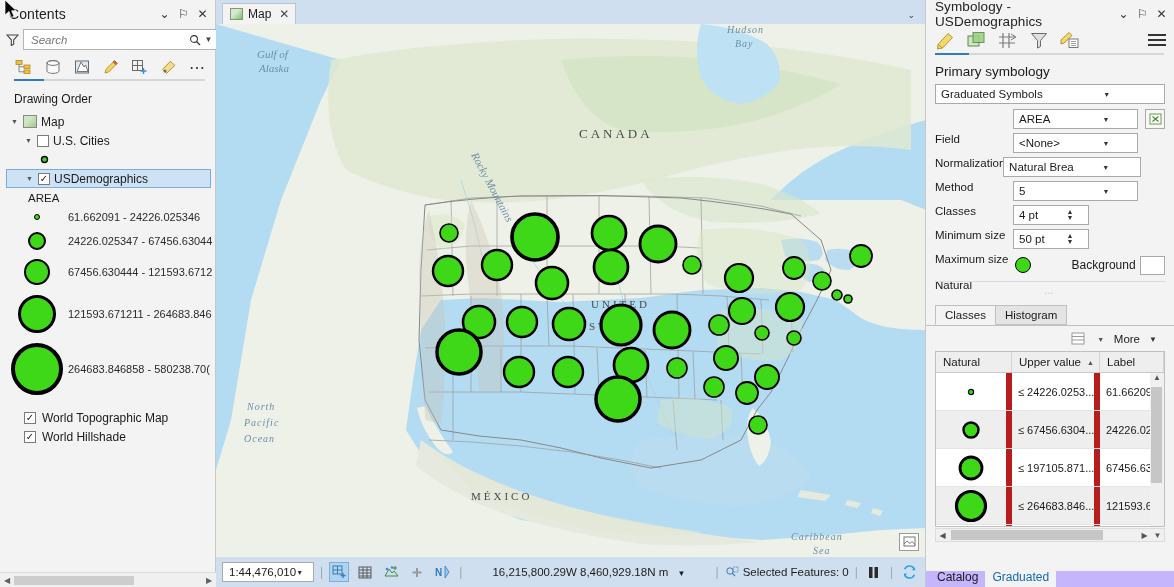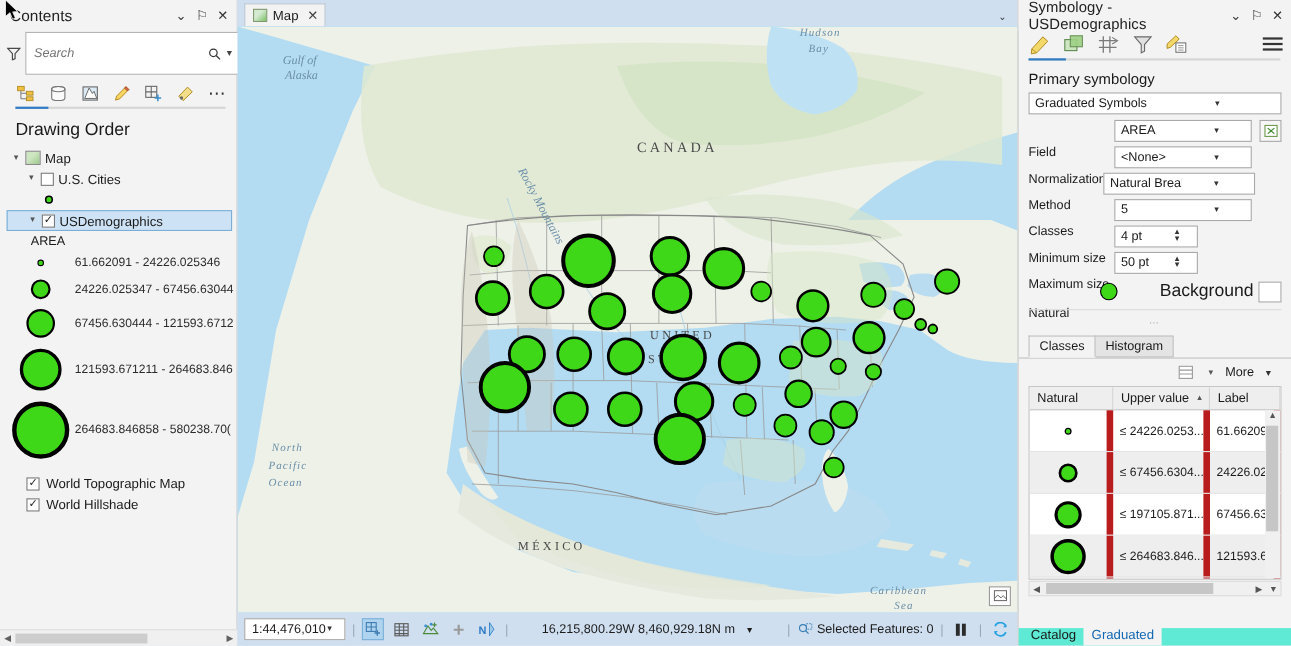--- a/index.html
+++ b/index.html
@@ -24,36 +24,36 @@
   .panel-title { font-size: 14px; color: #222; flex: 1; letter-spacing: .1px; }
   .panel-title-btns { display: flex; align-items: center; gap: 2px; }
   .tbtn {
     width: 17px; height: 17px; display: flex; align-items: center; justify-content: center;
     color: #333; font-size: 12px; cursor: default;
   }
 
   .search-row { display: flex; align-items: center; padding: 1px 6px 4px 6px; gap: 4px; }
   .filter-ico { width: 18px; height: 18px; display:flex; align-items:center; justify-content:center; }
   .search-box {
-    flex: 1; height: 39px; background: #fff; border: 1px solid #b4b4b4;
+    flex: 1; height: 21px; background: #fff; border: 1px solid #b4b4b4;
     display: flex; align-items: center; padding: 0 2px 0 7px;
   }
   .search-box input {
     flex: 1; border: none; outline: none; font-size: 11.5px;
     font-family: "Liberation Sans", sans-serif; font-style: italic; color: #6b6b6b; background: transparent;
   }
   .search-ico { width: 15px; display:flex; align-items:center; justify-content:center; color:#444; }
   .search-caret { width: 13px; text-align:center; font-size: 8px; color:#444; }
 
   .ctoolbar { display: flex; align-items: center; padding: 3px 6px 0 14px; gap: 10px; }
   .ctool { width: 19px; height: 20px; display: flex; align-items: center; justify-content: center; cursor: default; }
   .ctoolbar-underline { margin: 2px 10px 0 14px; height: 2px; background: #d6d6d6; position: relative; }
   .ctoolbar-underline::before { content:""; position:absolute; left:0; top:0; width: 30px; height:2px; background:#2f7cc4; }
 
-  .draw-order { font-size: 16px; padding: 11px 0 6px 14px; color: #1a1a1a; }
+  .draw-order { font-size: 12px; padding: 11px 0 6px 14px; color: #1a1a1a; }
 
   .tree { flex: 1; overflow: hidden; padding-left: 6px; }
   .tnode { display: flex; align-items: center; height: 19px; gap: 4px; padding-left: 4px; }
   .tnode.indent1 { padding-left: 18px; }
   .tnode.indent2 { padding-left: 18px; }
   .tnode.sel { background: #cde3f5; border: 1px solid #7aaed6; height: 19px; margin-right: 4px; }
   .arrow { width: 9px; font-size: 7px; color: #555; text-align: center; }
   .chk {
     width: 12px; height: 12px; border: 1px solid #7a7a7a; background: #fff;
     display: flex; align-items: center; justify-content: center; font-size: 10px; color: #1a1a1a;
@@ -180,21 +180,21 @@
   .cd.c3 { flex: 1; padding-left: 6px; white-space: nowrap; }
   .tbl-vscroll { position: absolute; right: 0; top: 21px; width: 14px; bottom: 0; background: #f0f0f0; }
   .tv-arrow { height: 13px; text-align: center; font-size: 8px; color: #555; }
   .tv-thumb { position: absolute; top: 14px; left: 1px; width: 11px; height: 96px; background: #c6c6c6; }
 
   .tbl-hscroll { margin: 1px 9px 0 9px; height: 14px; background: #f0f0f0; display: flex; align-items: center; border: 1px solid #dcdcdc; }
   .th-arrow { width: 13px; text-align: center; font-size: 8px; color: #555; }
   .th-track { flex: 1; height: 10px; position: relative; }
   .th-thumb { position: absolute; left: 2px; top: 0; height: 10px; width: 152px; background: #c6c6c6; }
 
-  .sym-bottom-tabs { position: absolute; left: 0; bottom: 0; width: 249px; height: 16px; background: #5eead4; display: flex; align-items: flex-end; padding-left: 4px; }
+  .sym-bottom-tabs { position: absolute; left: 0; bottom: 0; width: 249px; height: 16px; background: #c4b5fd; display: flex; align-items: flex-end; padding-left: 4px; }
   .bt {
     height: 21px; padding: 0 7px; font-size: 12px; display: flex; align-items: center;
   }
   .bt.active { background: #f3f3f3; color: #1268b3; }
 </style>
 </head>
 <body>
 
 <div id="app">
 
@@ -708,21 +708,21 @@
               <b>▼</b>
             </span>
         </div>
       </div>
 
       <div class="frow" style="height:28px;">
         <div class="flabel">Natural</div>
         <div style="width:38px;display:flex;justify-content:center;">
           <div class="tpl-circle"></div>
         </div>
-        <div style="flex:1;font-size:16px;margin-left:28px;">Background</div>
+        <div style="flex:1;font-size:12px;margin-left:28px;">Background</div>
         <div class="bg-swatch"></div>
       </div>
     </div>
 
     <div class="grip-line"></div>
     <div class="grip">⋯</div>
 
     <div class="tabs-row">
       <div class="stab active">
           <span>Classes</span>

